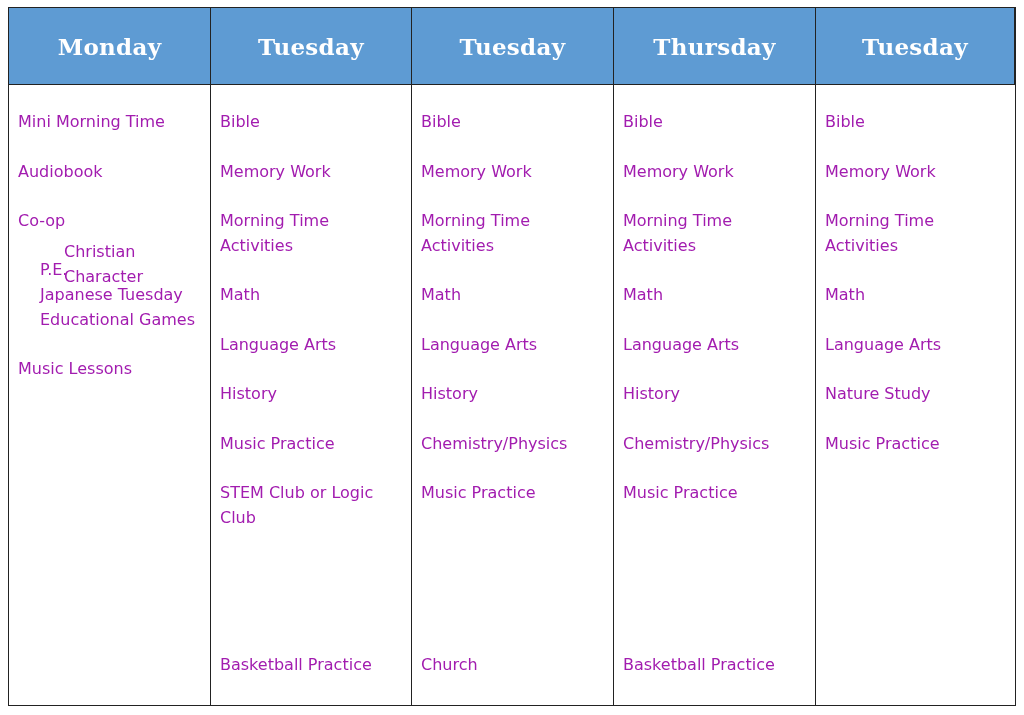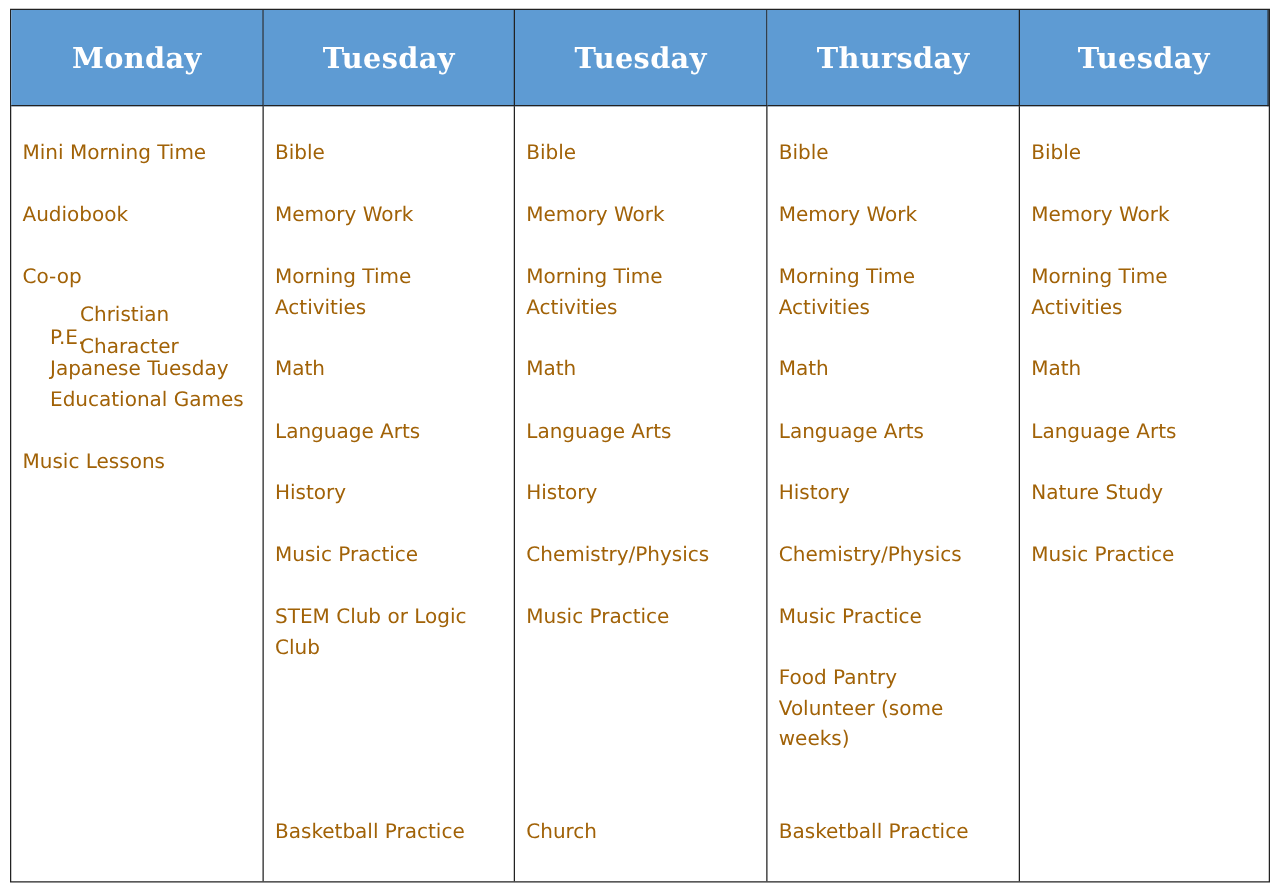--- a/index.html
+++ b/index.html
@@ -12,21 +12,21 @@
   }
   .hcell {
     background: #5e9bd3; border-right: 1.5px solid #222; border-bottom: 1.5px solid #222;
     display: flex; align-items: center; justify-content: center;
     color: #fff; font-family: "DejaVu Serif", serif; font-weight: bold; font-size: 23px;
     letter-spacing: 0.3px;
   }
   .hcell:last-child, .bcell:last-child { border-right: none; }
   .bcell {
     border-right: 1.5px solid #222; position: relative;
-    font-family: "DejaVu Sans", sans-serif; font-size: 16px; color: #a16207;
+    font-family: "DejaVu Sans", sans-serif; font-size: 16px; color: #a21caf;
   }
   .item { position: absolute; left: 9px; line-height: 24.7px; white-space: pre-line; }
   .item.indent { left: 31px; }
 </style>
 </head>
 <body>
 
 <div class="table">
   <div class="hcell">Monday</div>
   <div class="hcell">Tuesday</div>
@@ -72,23 +72,20 @@
   <div class="bcell">
       <div class="item" style="top: 25px;">Bible</div>
       <div class="item" style="top: 75px;">Memory Work</div>
       <div class="item" style="top: 124px;">Morning Time
 Activities</div>
       <div class="item" style="top: 198px;">Math</div>
       <div class="item" style="top: 248px;">Language Arts</div>
       <div class="item" style="top: 297px;">History</div>
       <div class="item" style="top: 347px;">Chemistry/Physics</div>
       <div class="item" style="top: 396px;">Music Practice</div>
-      <div class="item" style="top: 445px;">Food Pantry
-Volunteer (some
-weeks)</div>
       <div class="item" style="top: 568px;">Basketball Practice</div>
     </div>
   <div class="bcell">
       <div class="item" style="top: 25px;">Bible</div>
       <div class="item" style="top: 75px;">Memory Work</div>
       <div class="item" style="top: 124px;">Morning Time
 Activities</div>
       <div class="item" style="top: 198px;">Math</div>
       <div class="item" style="top: 248px;">Language Arts</div>
       <div class="item" style="top: 297px;">Nature Study</div>

